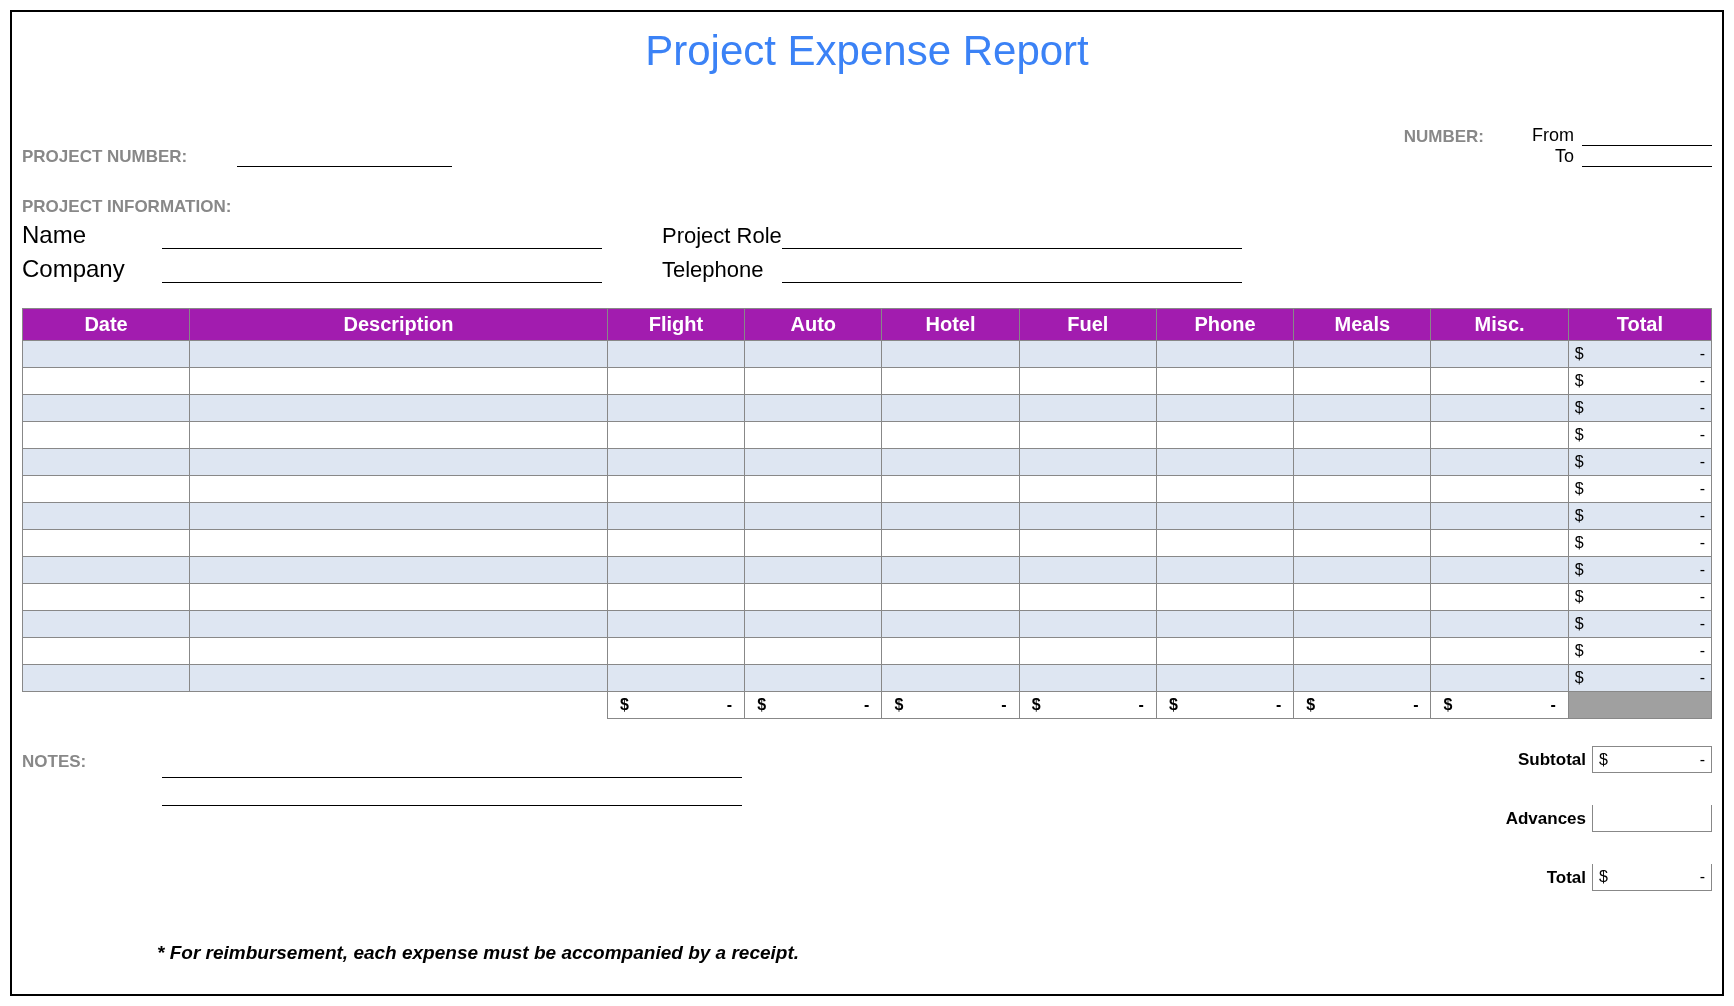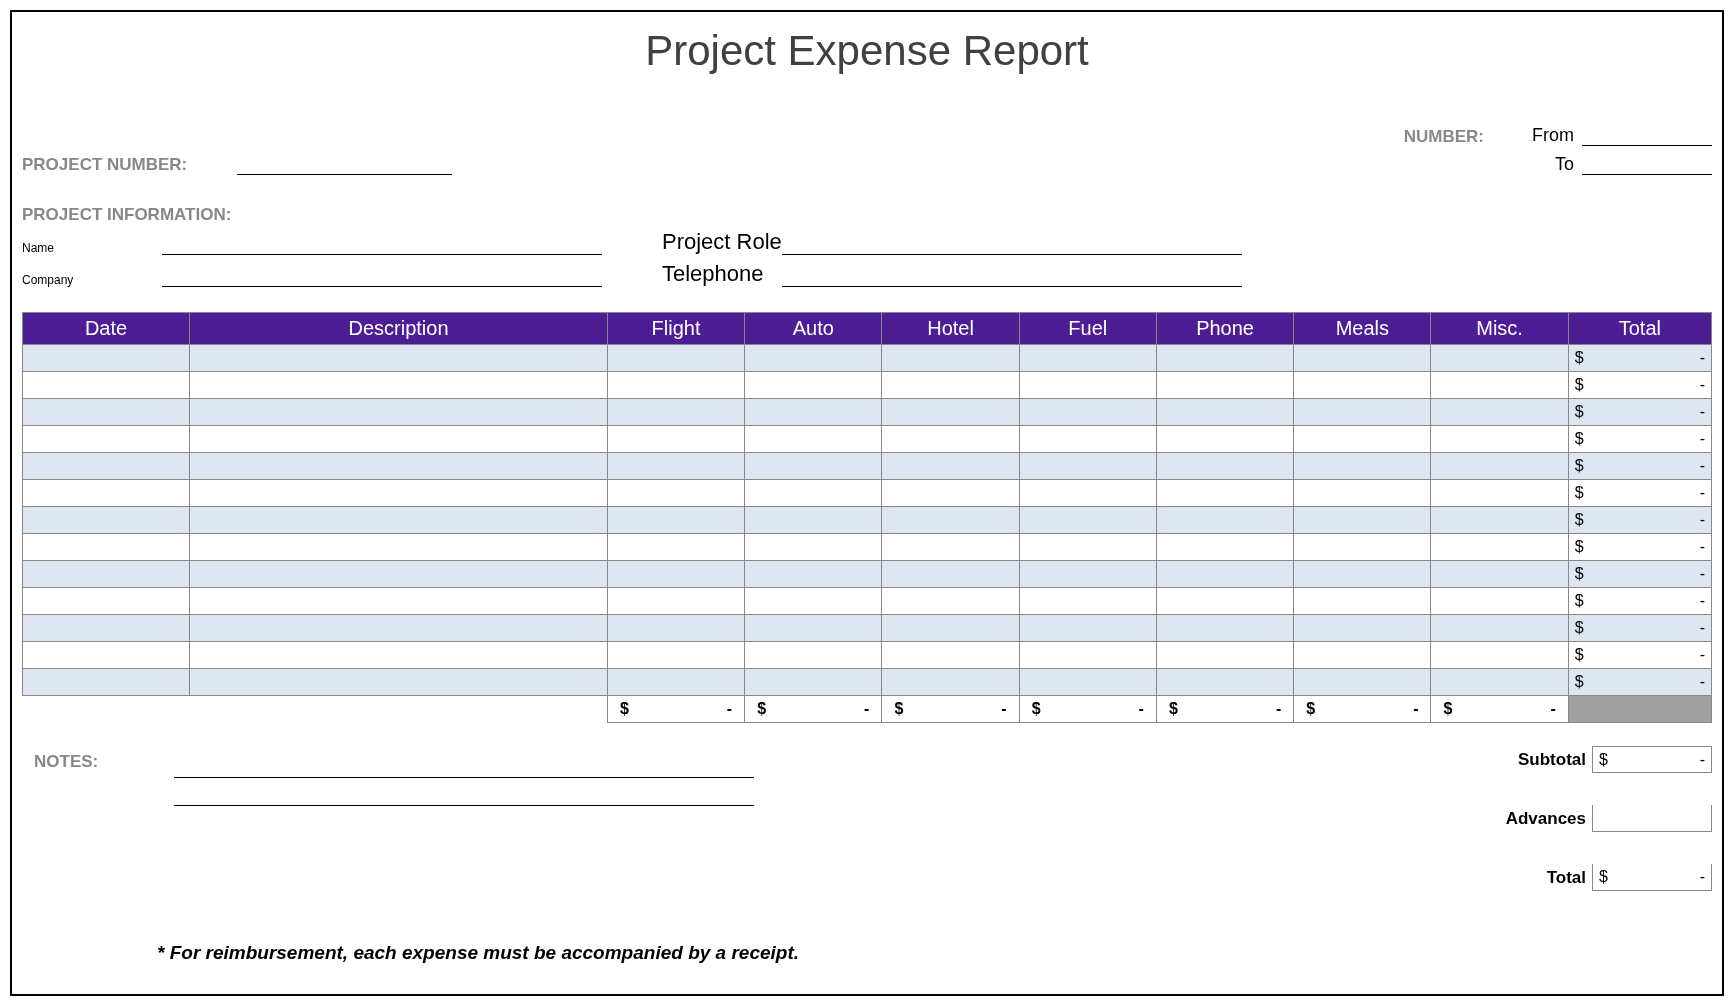--- a/index.html
+++ b/index.html
@@ -10,21 +10,21 @@
       background: #fff;
     }
     .frame {
       border: 2px solid #000;
       padding: 15px 10px 30px 10px;
       width: 1714px;
       height: 986px;
       position: relative;
     }
     .title {
-      color: #404040;
+      color: #3b82f6;
       text-align: center;
       font-size: 42px;
       font-weight: normal;
       margin: 0 0 50px 0;
     }
     .header-label {
       color: #888;
       font-weight: bold;
       font-size: 17px;
       white-space: nowrap;
@@ -45,21 +45,21 @@
       align-items: flex-end;
     }
     .period-block {
       margin-left: auto;
       display: flex;
       gap: 40px;
     }
     .period-fromto {
       display: flex;
       flex-direction: column;
-      gap: 8px;
+      gap: 0;
     }
     .period-line {
       display: flex;
       align-items: flex-end;
     }
     .period-label {
       text-align: right;
       width: 50px;
       font-size: 18px;
     }
@@ -74,40 +74,40 @@
       gap: 60px;
       margin-bottom: 6px;
     }
     .info-field {
       display: flex;
       align-items: flex-end;
       width: 580px;
     }
     .info-label {
       width: 140px;
-      font-size: 12px;
+      font-size: 24px;
     }
     .info-label2 {
       width: 120px;
       font-size: 22px;
     }
     .info-underline {
       border-bottom: 1.5px solid #000;
       flex: 1;
       min-height: 18px;
     }
     .expense-table {
       width: 100%;
       border-collapse: collapse;
       margin-top: 25px;
     }
     .expense-table th {
-      background: #4c1d95;
+      background: #a21caf;
       color: #fff;
-      font-weight: normal;
+      font-weight: bold;
       font-size: 20px;
       padding: 4px 2px;
       border: 1px solid #888;
       text-align: center;
     }
     .expense-table td {
       border: 1px solid #888;
       height: 27px;
       padding: 0 6px;
     }
@@ -162,21 +162,21 @@
       border-top: none;
       display: flex;
       justify-content: space-between;
       align-items: center;
       padding: 0 6px;
       font-size: 16px;
     }
     .summary-value.first { border-top: 1px solid #888; }
     .notes-block {
       position: absolute;
-      left: 22px;
+      left: 10px;
       top: 740px;
       width: 720px;
     }
     .notes-label {
       color: #888;
       font-weight: bold;
       font-size: 17px;
     }
     .notes-line {
       border-bottom: 1.5px solid #000;

